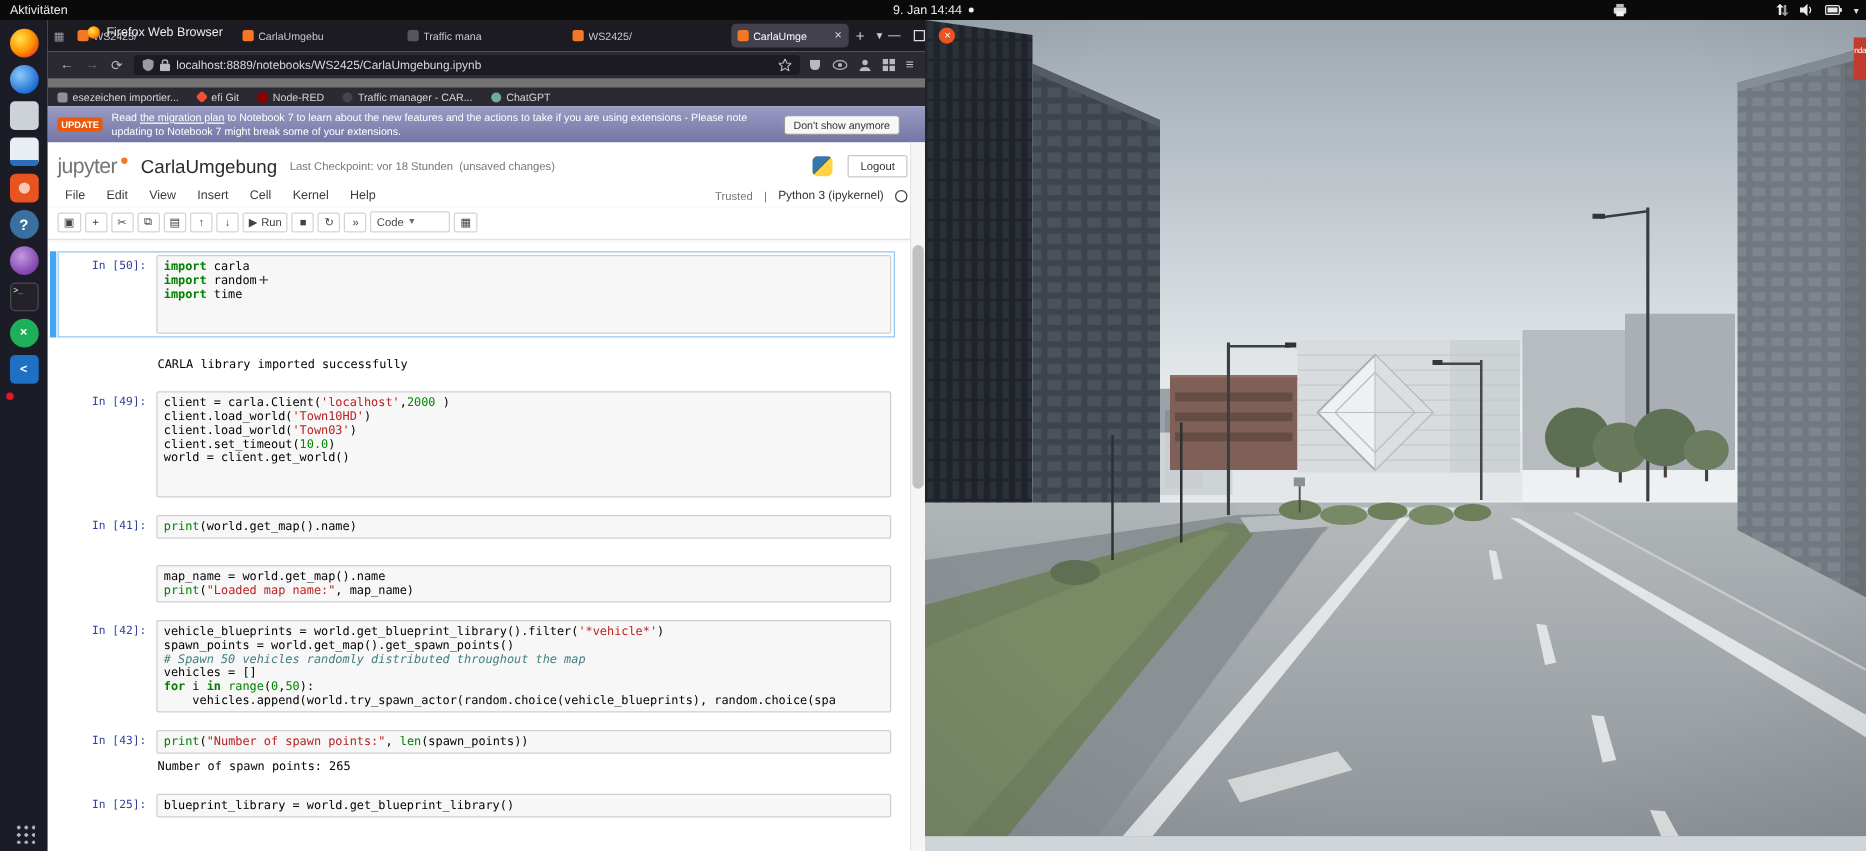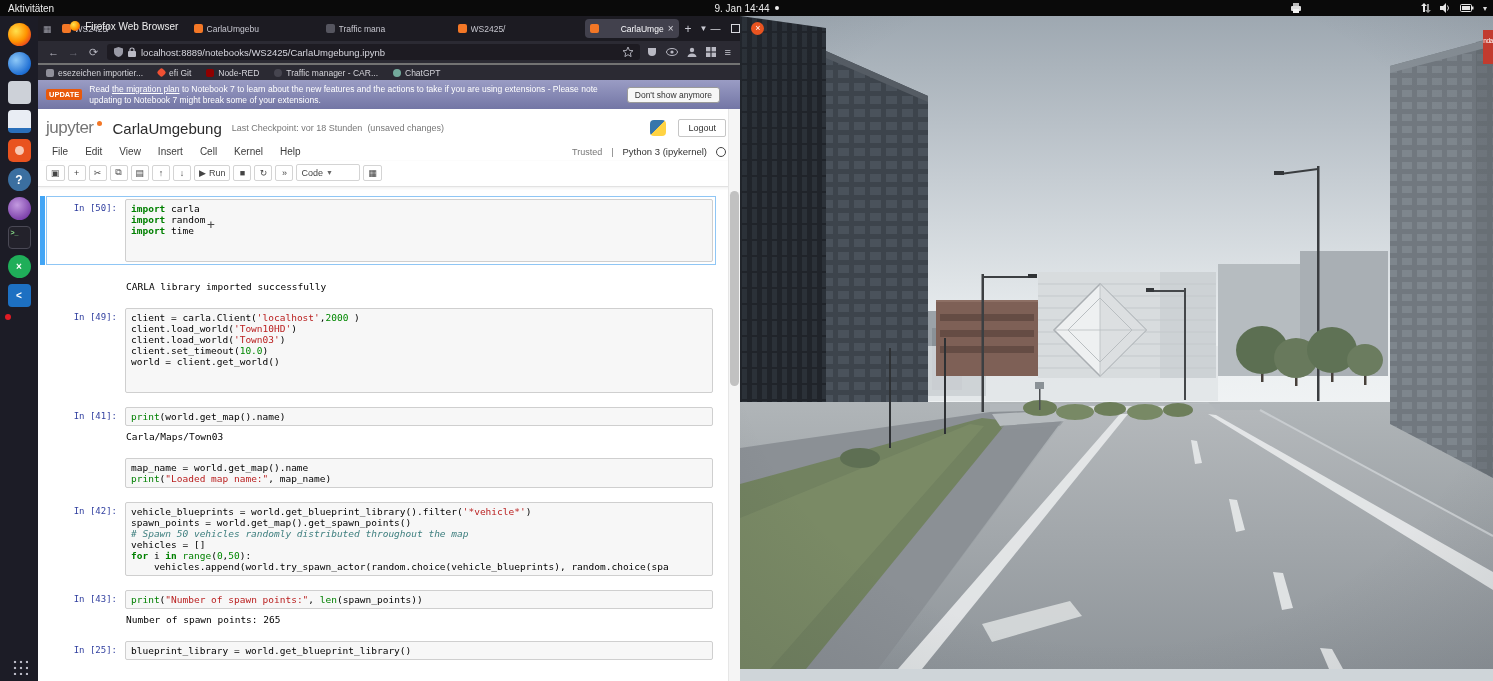--- a/index.html
+++ b/index.html
@@ -49,21 +49,21 @@
              background-size:6px 6px;background-position:1px 1px;}
 
   
   #firefox{position:absolute;left:38px;top:16px;width:702px;height:665px;display:flex;flex-direction:column;
            background:#fff;z-index:30;}
   .tabbar{height:25px;background:#1c1b22;display:flex;align-items:center;padding:0 5px;flex:none;}
   .ffview{width:16px;height:14px;border-radius:3px;margin-right:4px;display:flex;align-items:center;
           justify-content:center;color:#9a9aa5;font-size:9px;}
   .tab{width:94px;height:19px;margin:0 1px;border-radius:4px;display:flex;align-items:center;gap:4px;
        padding:0 5px;font-size:8.5px;color:#c6c6cf;overflow:hidden;white-space:nowrap;flex:none;box-sizing:border-box;}
-  .tab.active{background:#42414d;color:#fbfbfe;text-align:right;}
+  .tab.active{background:#42414d;color:#fbfbfe;}
   .fav{width:9px;height:9px;border-radius:2px;flex:none;}
   .fav-jupyter{background:#f37726;}
   .fav-dark{background:#55555f;}
   .tab-label{flex:1;overflow:hidden;}
   .tab-close{font-size:10px;color:#d8d8de;flex:none;}
   .newtab{color:#c9c9d2;font-size:12px;margin:0 5px;}
   .tabsmenu{color:#c9c9d2;font-size:8px;margin:0 3px;}
   .wc{display:flex;align-items:center;gap:11px;margin-left:auto;padding-right:5px;}
   .wc-min{color:#d8d8de;font-size:10px;line-height:6px;}
   .wc-max{width:7px;height:7px;border:1px solid #d8d8de;}
@@ -72,21 +72,21 @@
 
   .navbar{height:22px;background:#2b2a33;display:flex;align-items:center;gap:7px;padding:0 9px;flex:none;}
   .navbtn{color:#b9b9c3;font-size:11px;width:13px;text-align:center;}
   .navbtn.fwd{color:#686872;}
   .urlbar{flex:1;height:16px;background:#1d1b22;border-radius:3px;display:flex;align-items:center;gap:5px;
           padding:0 7px;color:#d7d7df;font-size:9.5px;}
   .urlbar .spacer{flex:1;}
   .nav-icons{display:flex;align-items:center;gap:9px;}
   .nav-icons svg{display:block;}
 
-  .bmbar{height:15px;background:#2b2a33;border-top:2px solid #737373;display:flex;align-items:center;
+  .bmbar{height:15px;background:#2b2a33;border-top:7px solid #737373;display:flex;align-items:center;
          gap:15px;padding:0 8px;font-size:8.5px;color:#d4d4da;flex:none;overflow:hidden;}
   .bm{display:flex;gap:4px;align-items:center;white-space:nowrap;}
   .bmico{width:8px;height:8px;border-radius:2px;flex:none;}
   .bmico-import{background:#8f8f99;}
   .bmico-git{background:#f05033;transform:rotate(45deg);width:7px;height:7px;}
   .bmico-nodered{background:#8f0000;}
   .bmico-dark{background:#46454f;border-radius:50%;}
   .bmico-chatgpt{background:#74aa9c;border-radius:50%;}
 
   .notif{height:29px;background:linear-gradient(#9a9cc4,#7376a5);display:flex;align-items:center;
@@ -449,21 +449,20 @@
           </div>
           <div class="cell">
             <div class="crow">
               <div class="prompt">In [41]:</div>
               <div class="inputbox">
                 <div class="cline"><span class="tk-b">print</span><span class="tk-p">(world.get_map().name)</span></div>
               </div>
             </div>
             <div class="orow">
               <div class="prompt"></div>
-              <div class="outtext">Carla/Maps/Town03</div>
             </div>
           </div>
           <div class="cell">
             <div class="crow">
               <div class="prompt"></div>
               <div class="inputbox">
                 <div class="cline"><span class="tk-p">map_name = world.get_map().name</span></div>
                 <div class="cline"><span class="tk-b">print</span><span class="tk-p">(</span><span class="tk-s">"Loaded map name:"</span><span class="tk-p">, map_name)</span></div>
               </div>
             </div>

